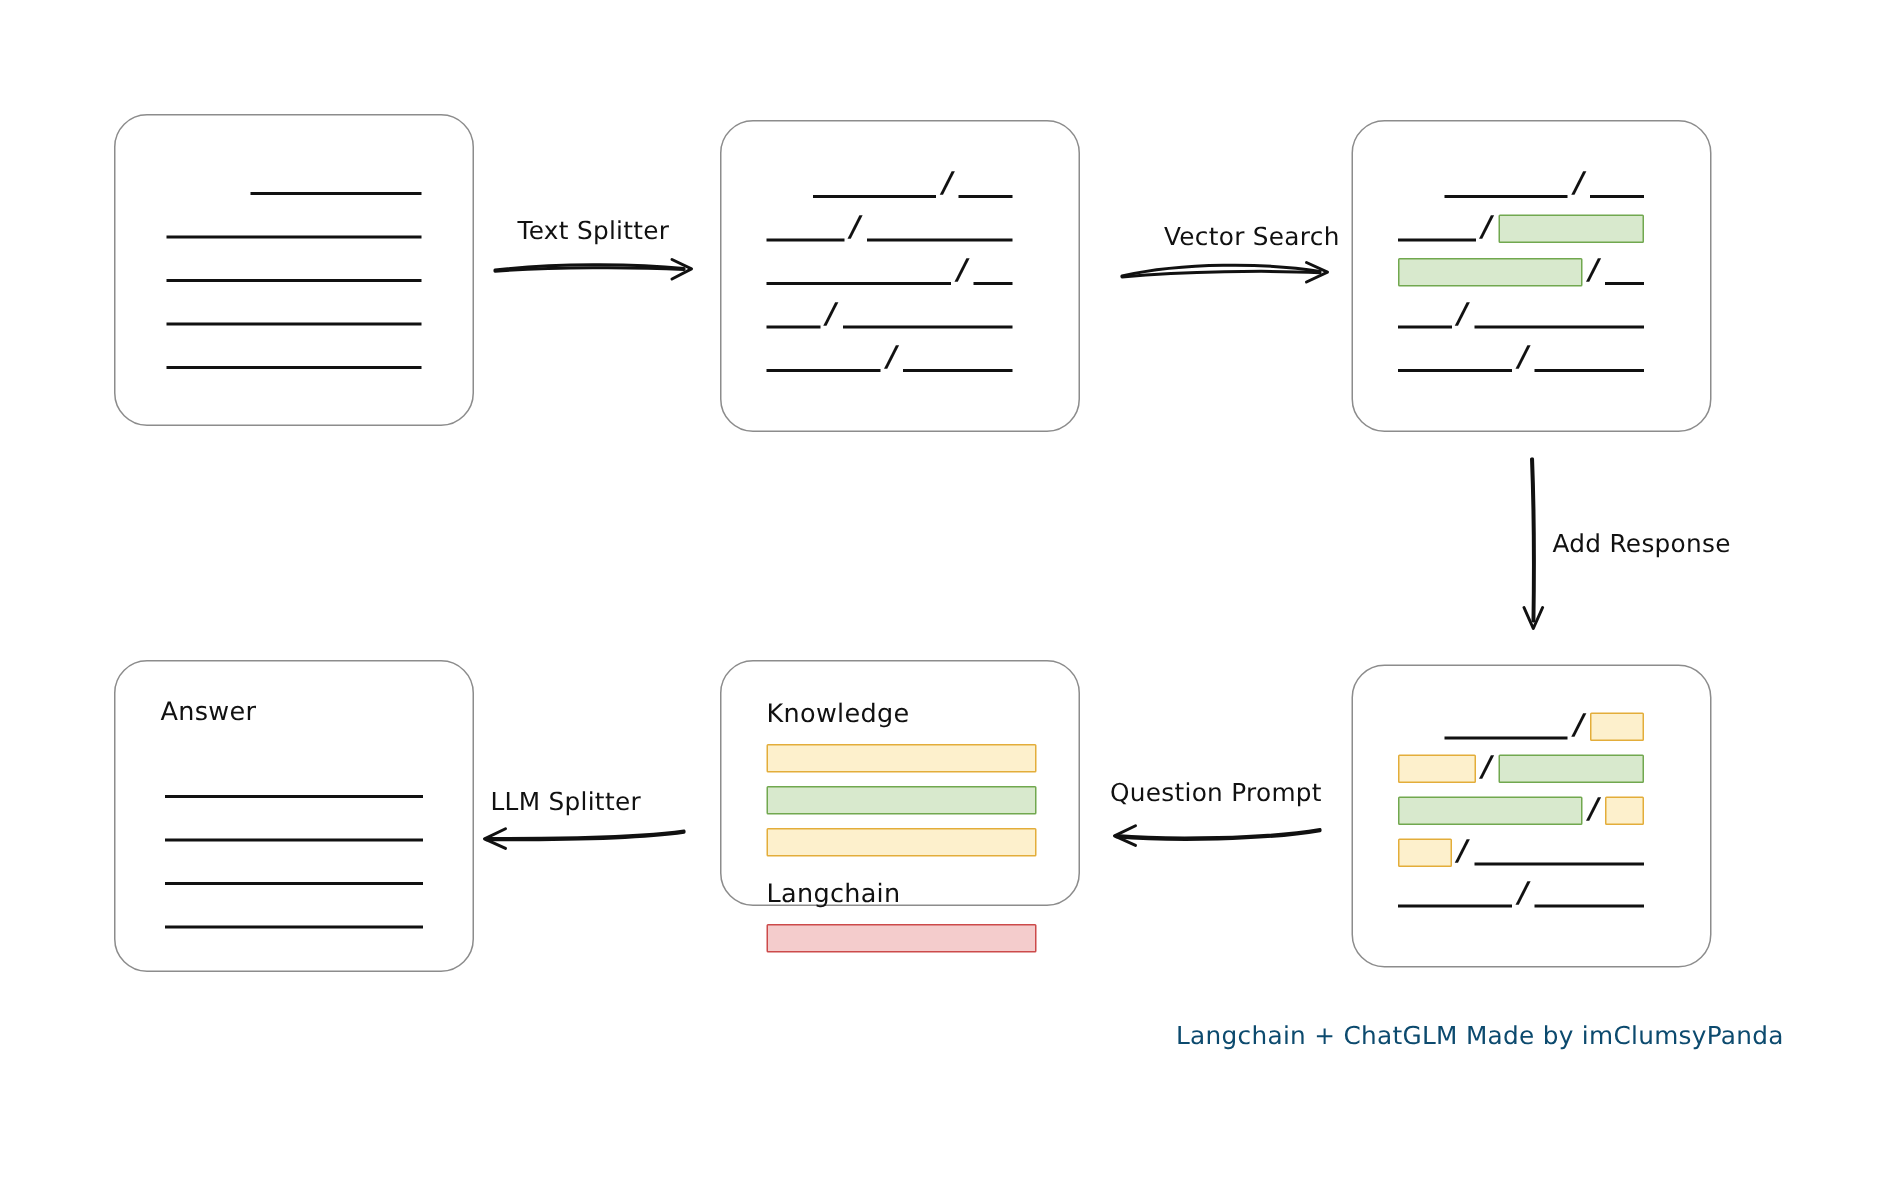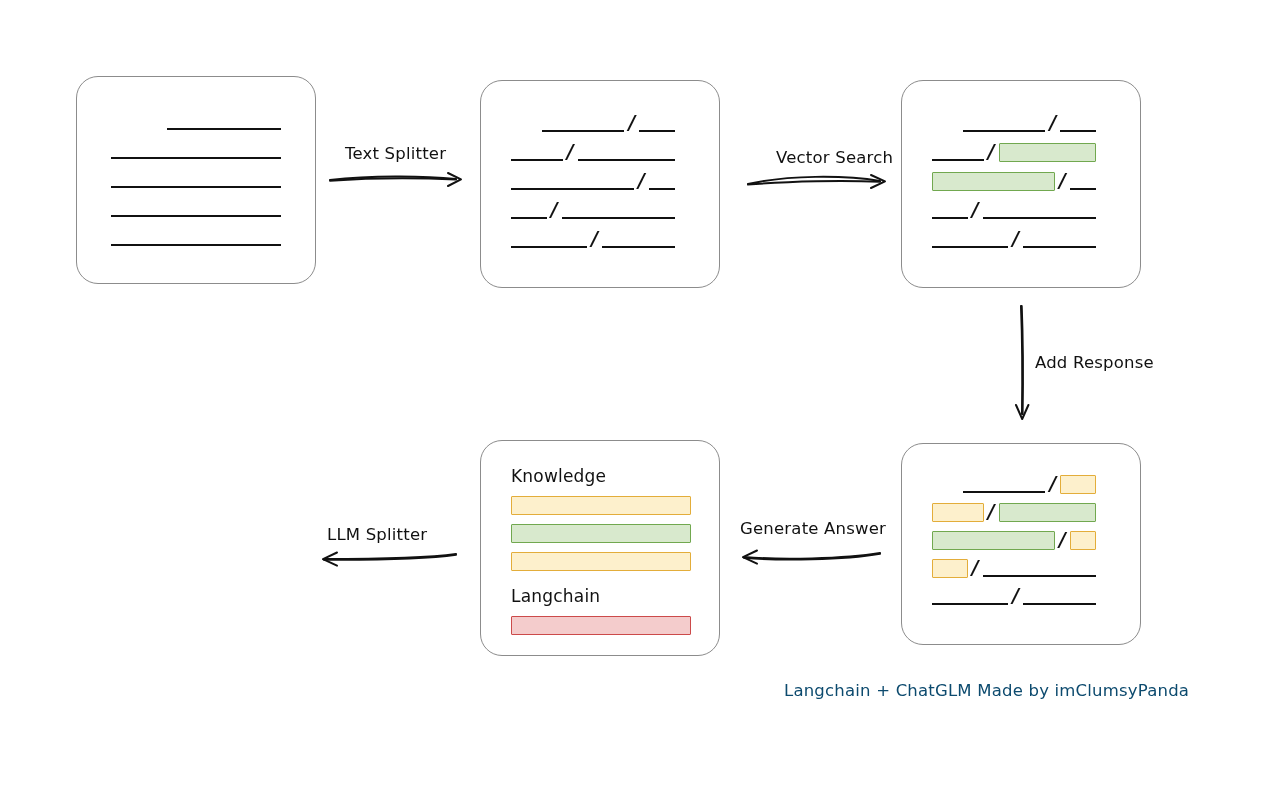--- a/index.html
+++ b/index.html
@@ -208,45 +208,62 @@
 
   <div>
     <div class="arrow-label handwrite" style="left:1035px; top:353px;">Add Response</div>
     <svg class="arrow" style="left:1012px; top:306px;" width="24" height="116" viewBox="0 0 24 116">
       <path d="M9,0 C10.5,38 10.5,76 10,108"></path>
       <path d="M9.7,0 C11.2,38 11.1,76 10.6,108"></path>
       <polyline points="4,99 10.2,113 16.4,99"></polyline>
     </svg>
   </div>
 
+  <div class="card" style="left:76px; top:440px; width:240px; height:208px;">
+    <div class="card-title handwrite" style="left:30px; top:24px;">Answer</div>
+    <div class="card-inner">
+        <div class="row" style="left: 33px; right: 33px; top: 72px;">
+          <div class="seg rule" style="flex: 0 0 auto; width: calc(100% + 0px);"></div>
+        </div>
+        <div class="row" style="left: 33px; right: 33px; top: 101px;">
+          <div class="seg rule" style="flex: 0 0 auto; width: calc(100% + 0px);"></div>
+        </div>
+        <div class="row" style="left: 33px; right: 33px; top: 130px;">
+          <div class="seg rule" style="flex: 0 0 auto; width: calc(100% + 0px);"></div>
+        </div>
+        <div class="row" style="left: 33px; right: 33px; top: 159px;">
+          <div class="seg rule" style="flex: 0 0 auto; width: calc(100% + 0px);"></div>
+        </div>
+      </div>
+  </div>
 
   <div>
     <div class="arrow-label handwrite" style="left:327px; top:525px;">LLM Splitter</div>
     <svg class="arrow" style="left:320px; top:547px;" width="140" height="22" viewBox="0 0 140 22">
       <path d="M136,7 C100,12 40,12 4,12"></path>
       <path d="M136,7.8 C100,13 40,13 4,12.8"></path>
       <polyline points="17,5.5 3,12.2 17,18.6"></polyline>
     </svg>
   </div>
 
-  <div class="card" style="left:480px; top:440px; width:240px; height:216px;text-align:right;">
+  <div class="card" style="left:480px; top:440px; width:240px; height:164px;text-align:right;">
     <div class="card-title handwrite" style="left:30px; top:25px;">Knowledge</div>
     <div style="position:absolute; left:0; top:0; right:0; bottom:0;">
         <div class="seg hl" style="position: absolute; left: 30px; right: 28px; top: 55px; height: 19px; background: rgb(253, 240, 204); border-color: rgb(227, 173, 58);"></div>
         <div class="seg hl" style="position: absolute; left: 30px; right: 28px; top: 83px; height: 19px; background: rgb(216, 233, 205); border-color: rgb(113, 168, 79);"></div>
         <div class="seg hl" style="position: absolute; left: 30px; right: 28px; top: 111px; height: 19px; background: rgb(253, 240, 204); border-color: rgb(227, 173, 58);"></div>
       </div>
     <div class="card-title handwrite" style="left:30px; top:145px;">Langchain</div>
     <div style="position:absolute; left:0; top:0; right:0; bottom:0;">
         <div class="seg hl" style="position: absolute; left: 30px; right: 28px; top: 175px; height: 19px; background: rgb(244, 204, 204); border-color: rgb(204, 74, 74);"></div>
       </div>
   </div>
 
   <div>
-    <div class="arrow-label handwrite" style="left:740px; top:519px;">Generate Answer</div>
+    <div class="arrow-label handwrite" style="left:740px; top:519px;">Question Prompt</div>
     <svg class="arrow" style="left:740px; top:545px;" width="144" height="22" viewBox="0 0 144 22">
       <path d="M140,8 C104,14 40,15 4,12"></path>
       <path d="M140,8.8 C104,15 40,16 4,12.8"></path>
       <polyline points="17,5.5 3,12.2 17,18.6"></polyline>
     </svg>
   </div>
 
   <div class="card" style="left:901px; top:443px; width:240px; height:202px;">
     <div class="card-inner">
         <div class="row" style="left: 30px; right: 30px; top: 30px;">

